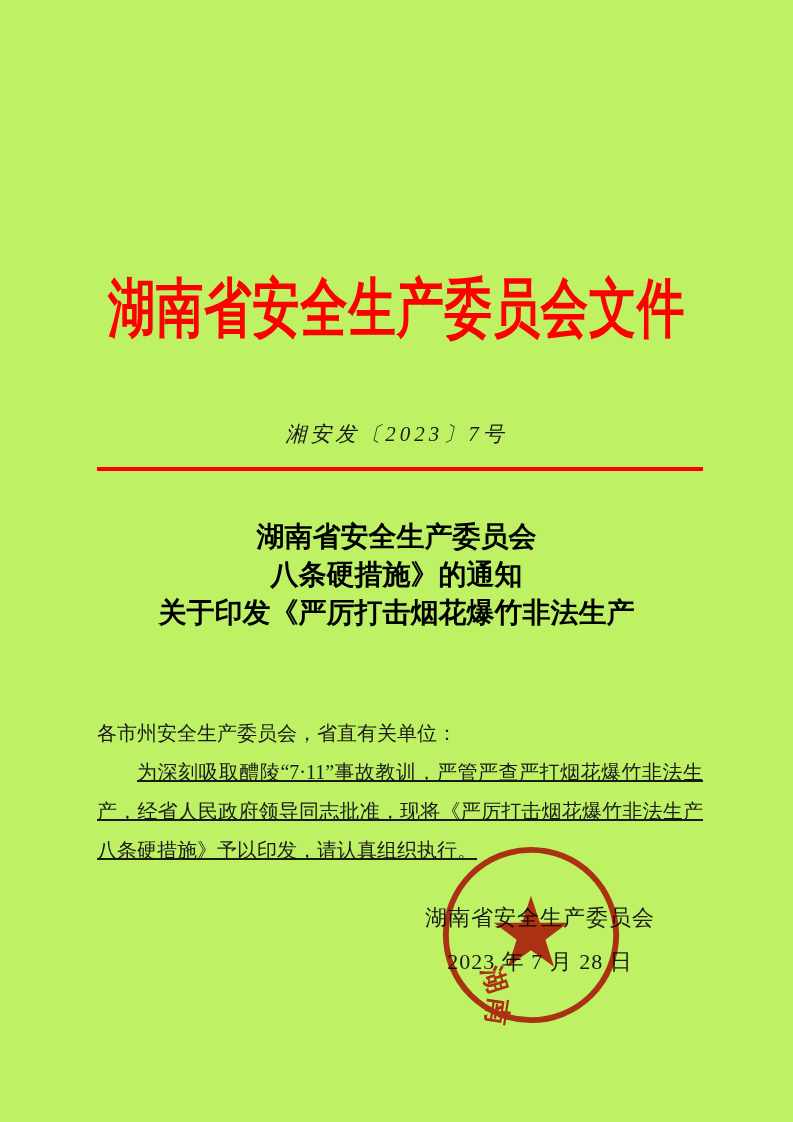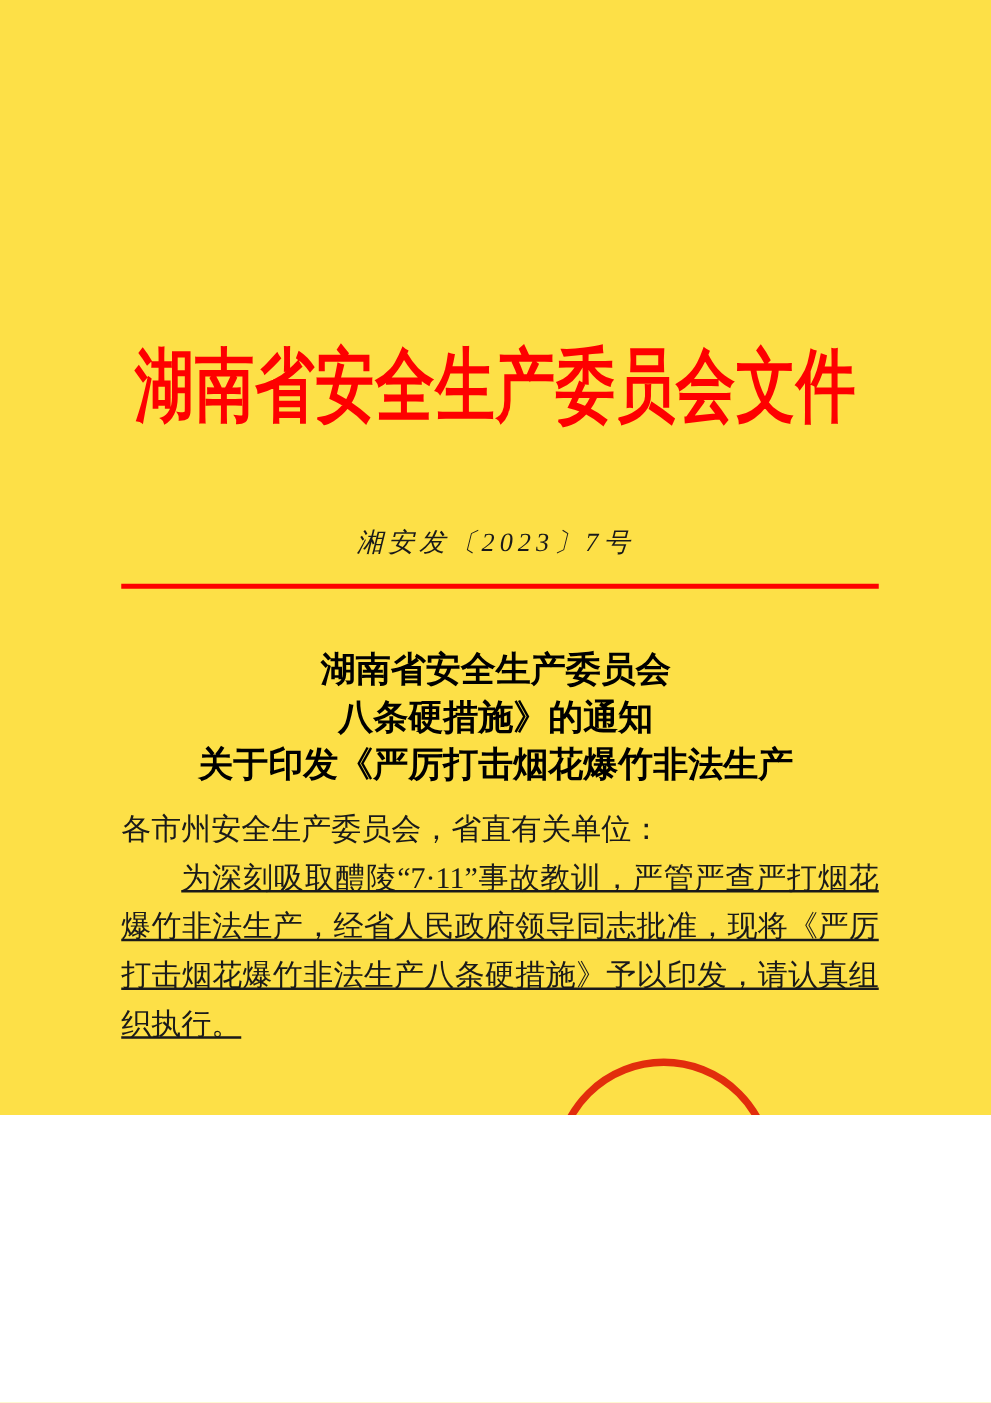--- a/index.html
+++ b/index.html
@@ -5,23 +5,23 @@
   :root {
     --accent_red: #fe0000;
     --seal_red: #e2231a;
     --text_black: #1a1a1a;
   }
   * { margin: 0; padding: 0; box-sizing: border-box; }
   html, body { background: #ffffff; }
   .page {
     position: relative;
     width: 793px;
-    height: 892px;
+    height: 1122px;
     margin: 0 auto;
-    background: #fde047;
+    background: #bef264;
     overflow: hidden;
     font-family: "Liberation Serif", "DejaVu Serif", serif;
     color: var(--text_black);
   }
   .header-title {
     position: absolute;
     top: 274px;
     left: 0;
     width: 793px;
     text-align: center;
@@ -59,24 +59,24 @@
     left: 0;
     width: 793px;
     text-align: center;
     font-size: 28px;
     font-weight: bold;
     line-height: 38px;
     color: #000000;
   }
   .body-block {
     position: absolute;
-    top: 645px;
+    top: 714px;
     left: 97px;
     width: 606px;
-    font-size: 24px;
+    font-size: 20px;
     line-height: 39px;
     text-align: justify;
     color: var(--text_black);
   }
   .body-paragraph { text-indent: 2em; text-decoration: underline; }
   .signature-org {
     position: absolute;
     top: 903px;
     left: 360px;
     width: 360px;

